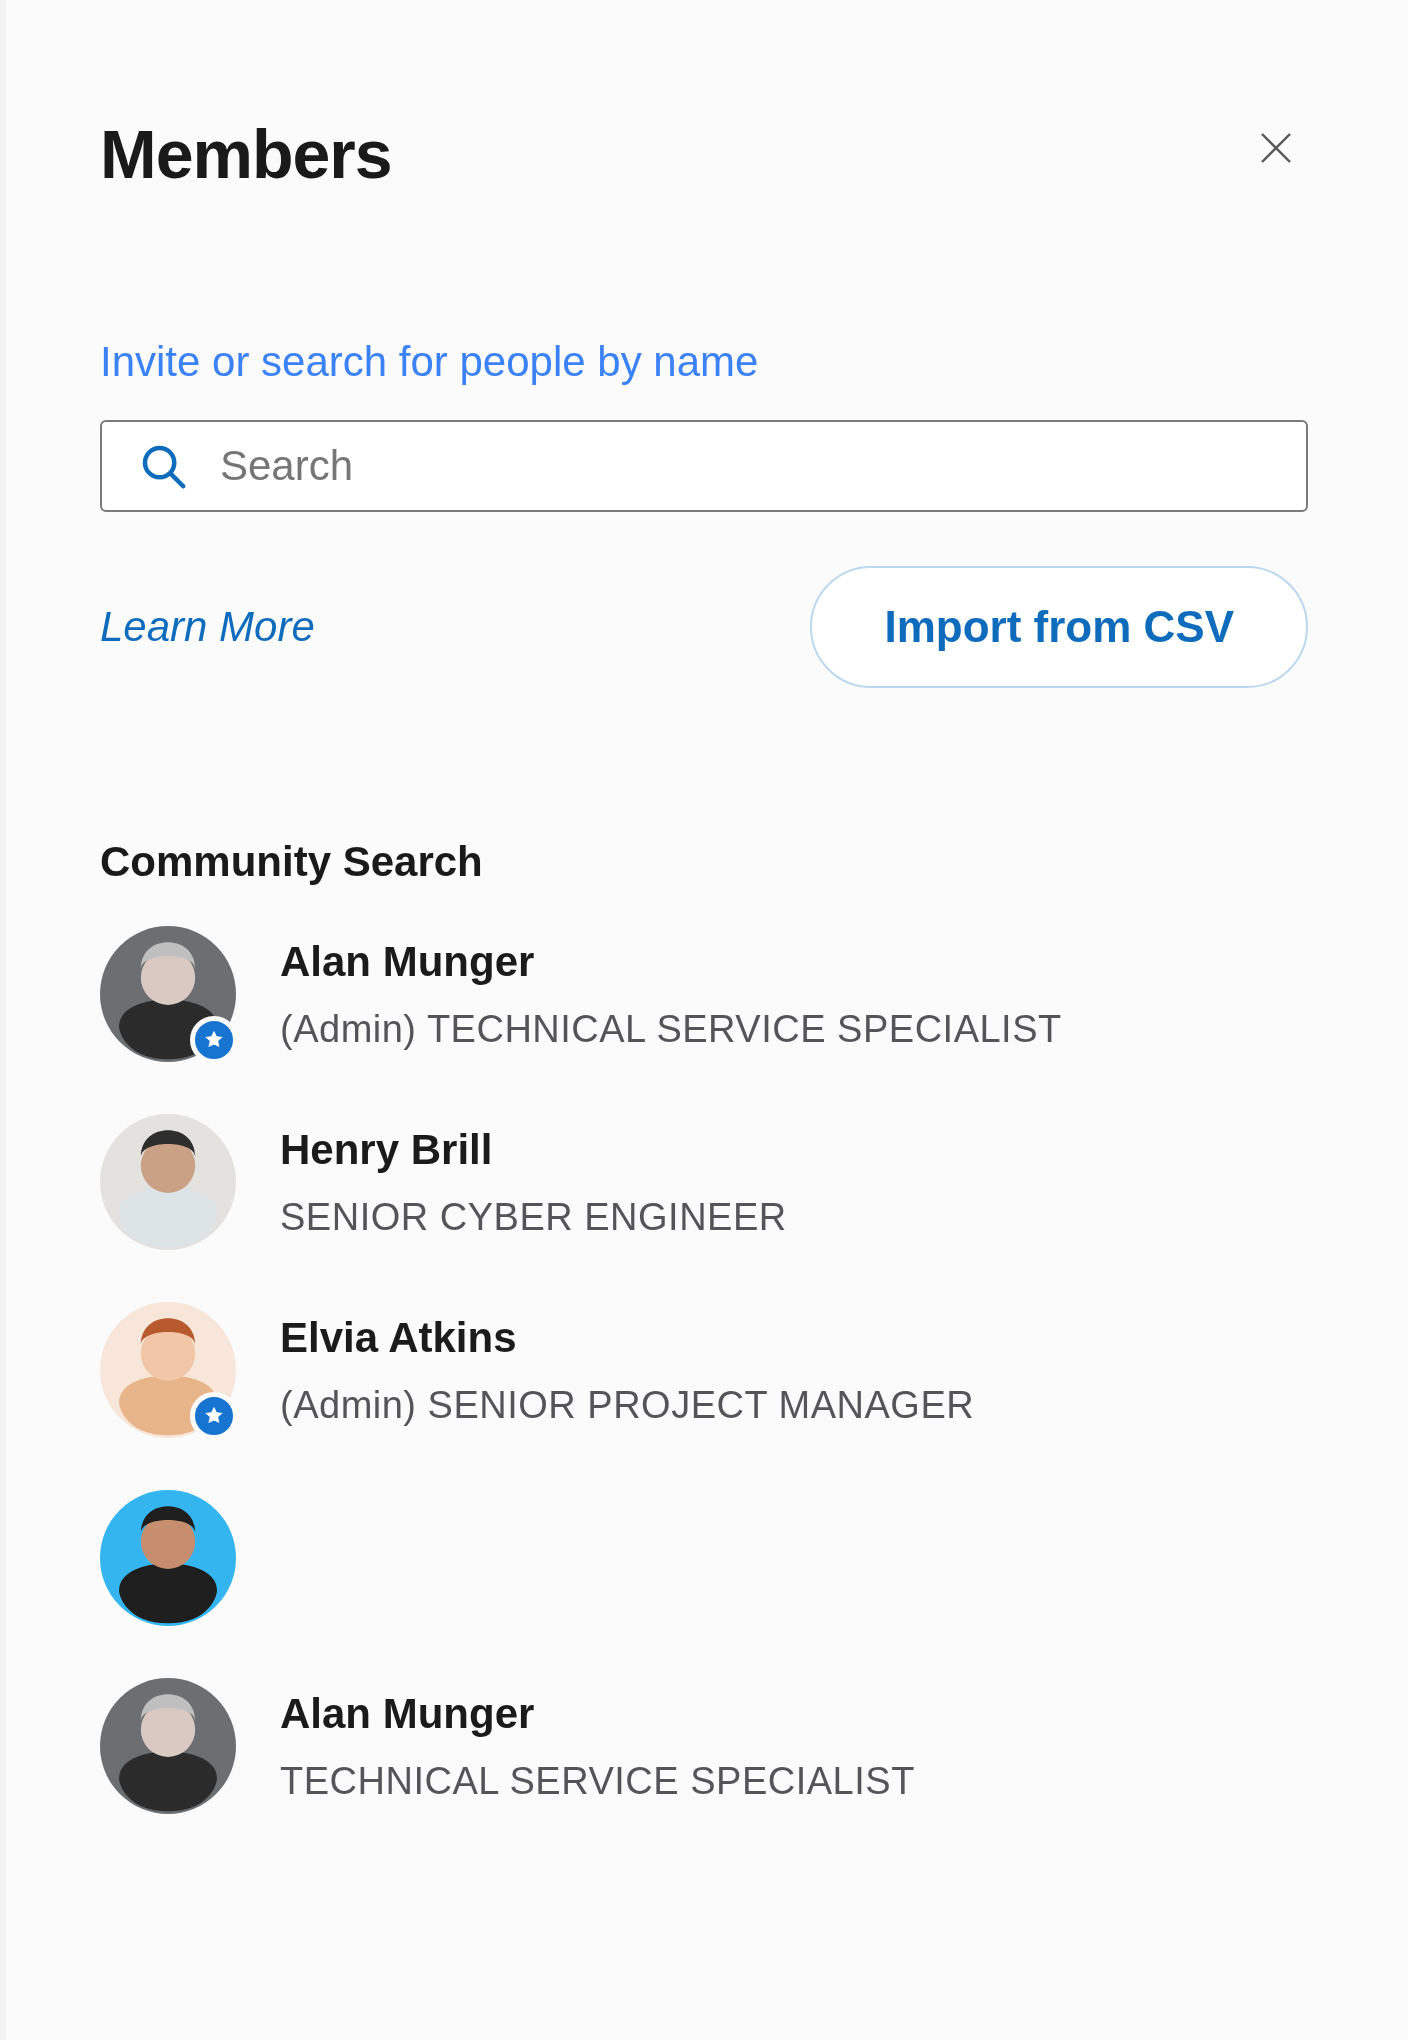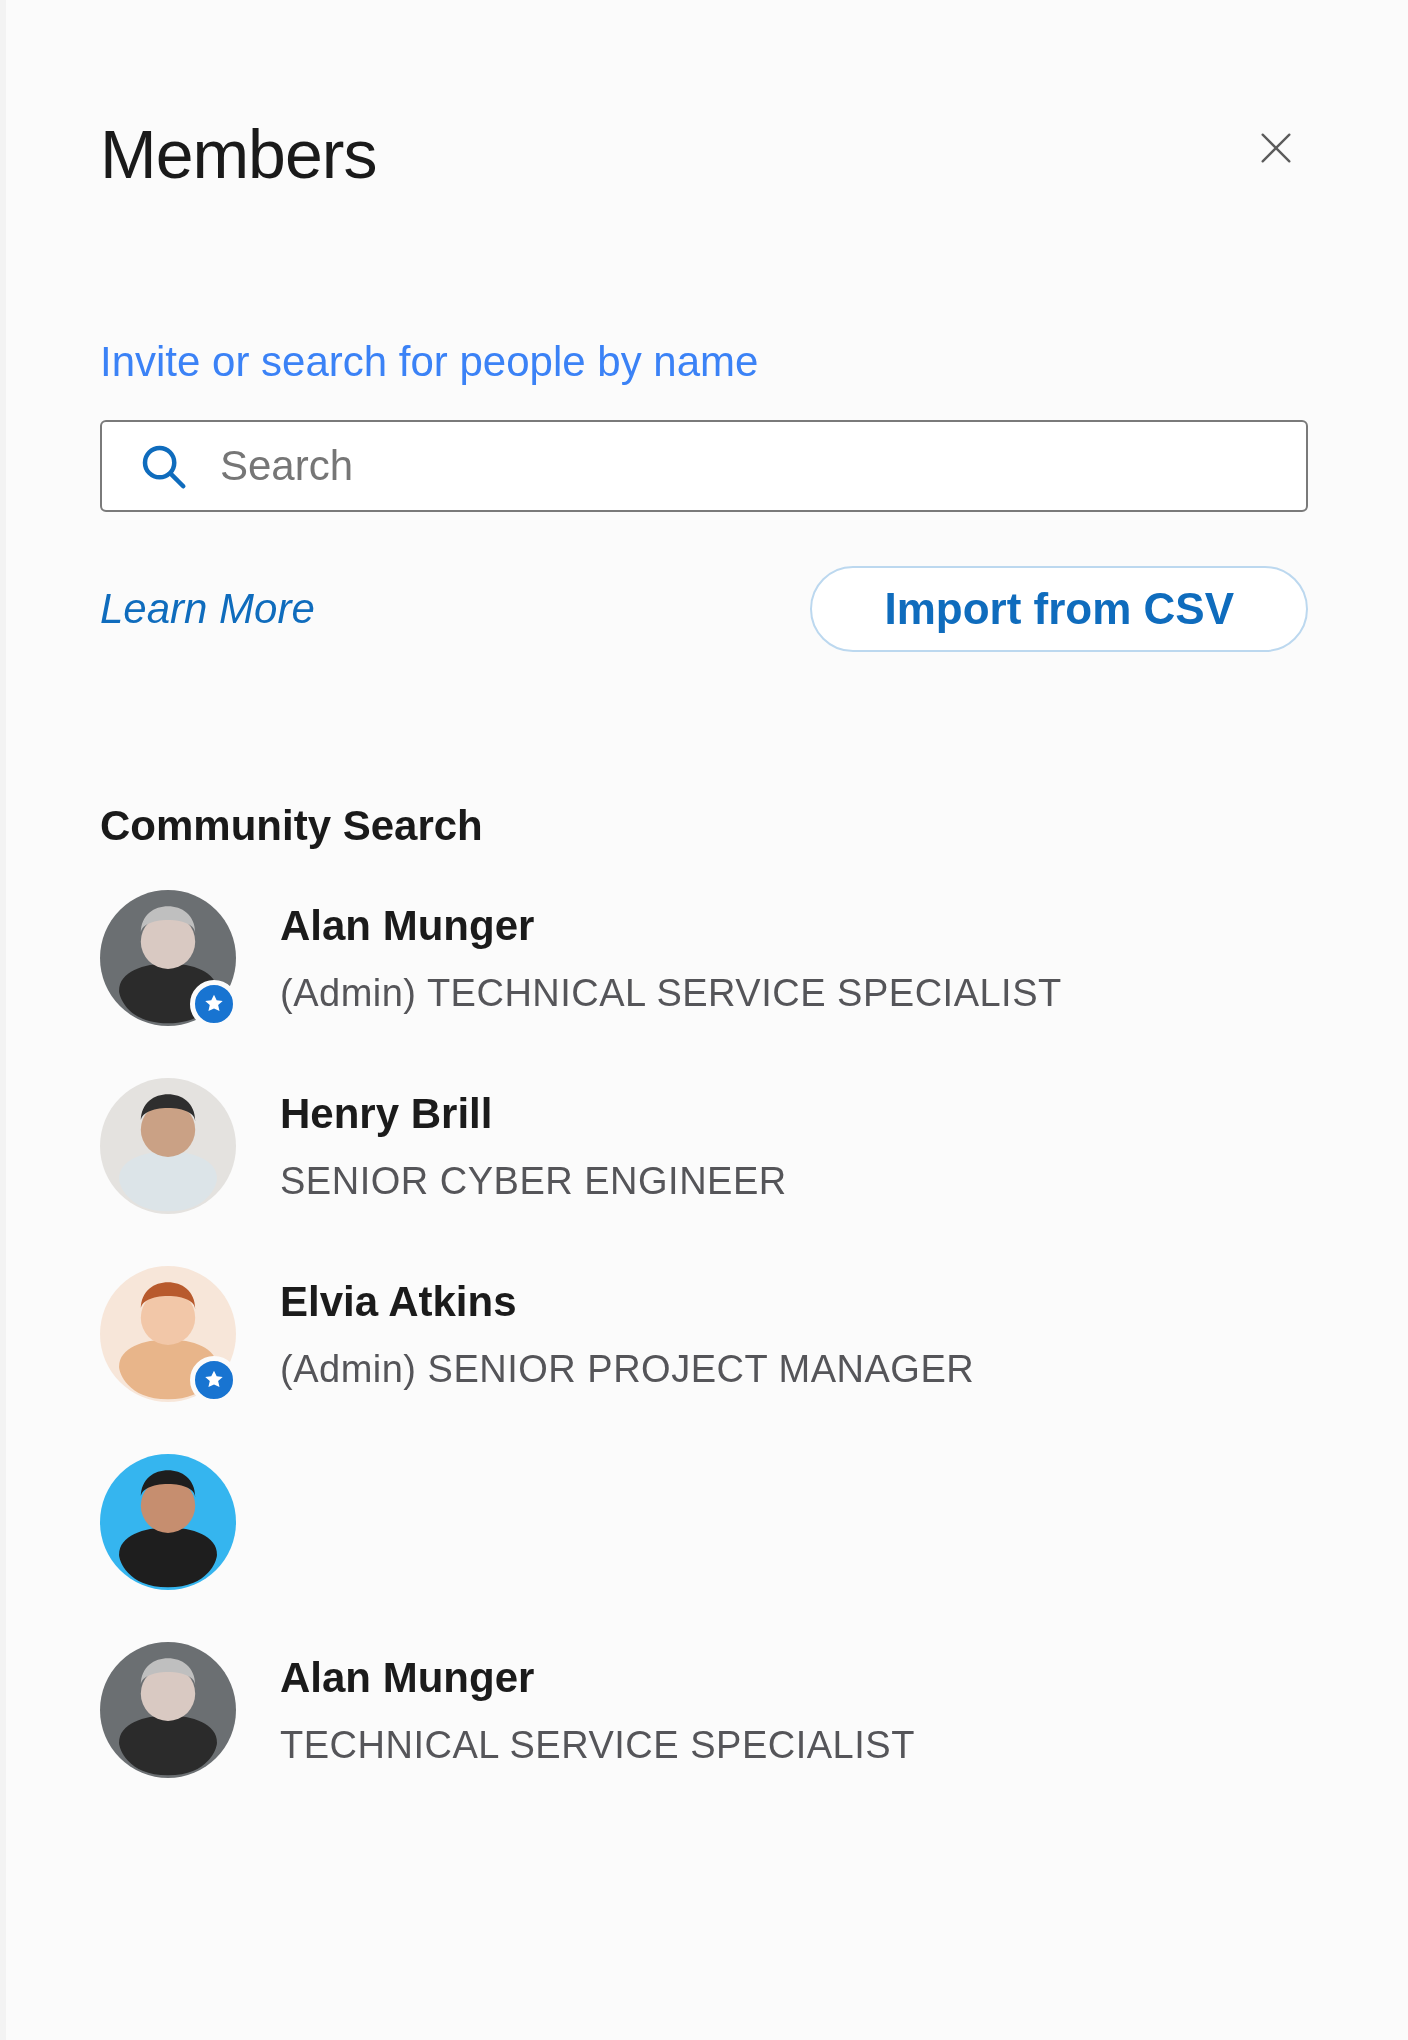--- a/index.html
+++ b/index.html
@@ -29,21 +29,21 @@
     box-shadow:inset 6px 0 0 rgba(0,0,0,.03);
   }
   .panel-header{
     display:flex;
     align-items:flex-start;
     justify-content:space-between;
   }
   .panel-title{
     font-size:68px;
     line-height:1;
-    font-weight:400;
+    font-weight:700;
     margin:0;
     letter-spacing:-1px;
   }
   .close-btn{
     width:64px;height:64px;
     display:flex;align-items:center;justify-content:center;
     background:transparent;border:none;cursor:pointer;
     color:#5b5b5b;
     margin-top:-4px;
   }
@@ -89,21 +89,21 @@
     cursor:pointer;
     font-style:italic;
   }
   .pill-btn{
     color:var(--link);
     background:#fff;
     border:2px solid #bcd8ef;
     border-radius:72px;
     font-size:44px;
     font-weight:600;
-    padding:16px 72px;
+    padding:34px 72px;
     cursor:pointer;
   }
   .subheading{
     font-size:42px;
     font-weight:800;
     margin:150px 0 40px 0;
   }
   .member-list{display:flex;flex-direction:column;gap:52px;}
   .member-row{
     display:flex;

